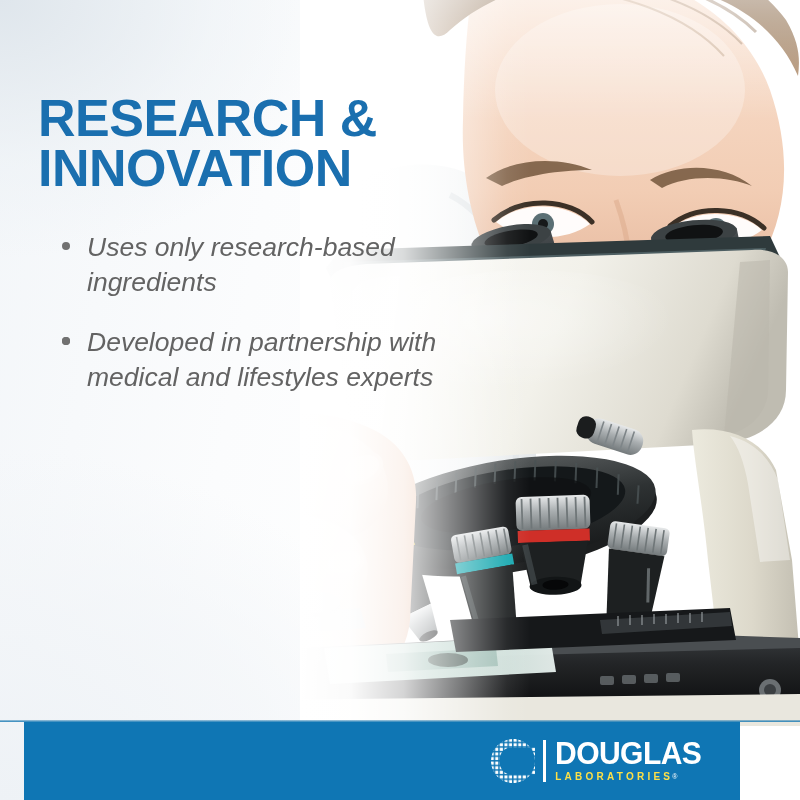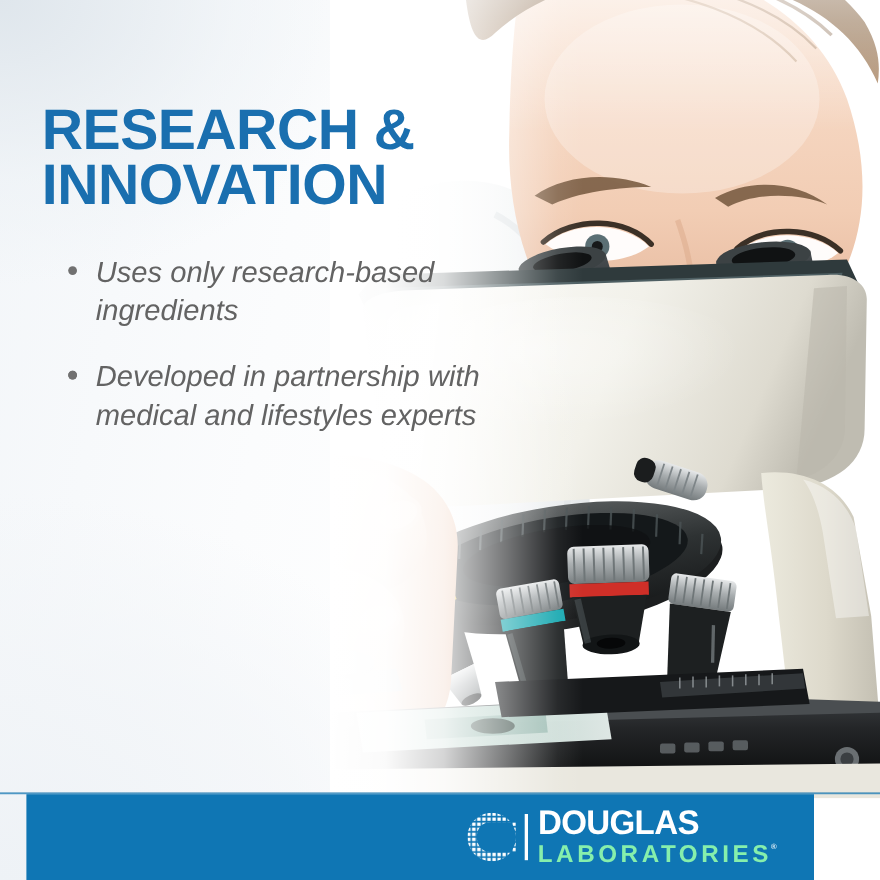--- a/index.html
+++ b/index.html
@@ -149,23 +149,23 @@
     display: block;
     transform: scaleX(0.97);
     transform-origin: left center;
   }
   .logo-sub-row {
     display: flex;
     align-items: flex-start;
     margin-top: 3px;
   }
   .logo-sub {
-    color: #86efac;
+    color: #fde047;
     font-weight: bold;
-    font-size: 22px;
+    font-size: 10px;
     line-height: 1;
     letter-spacing: 3.25px;
     display: block;
   }
   .logo-reg {
     color: #ffffff;
     font-size: 7px;
     line-height: 1;
     margin-left: -1px;
     margin-top: 1px;

